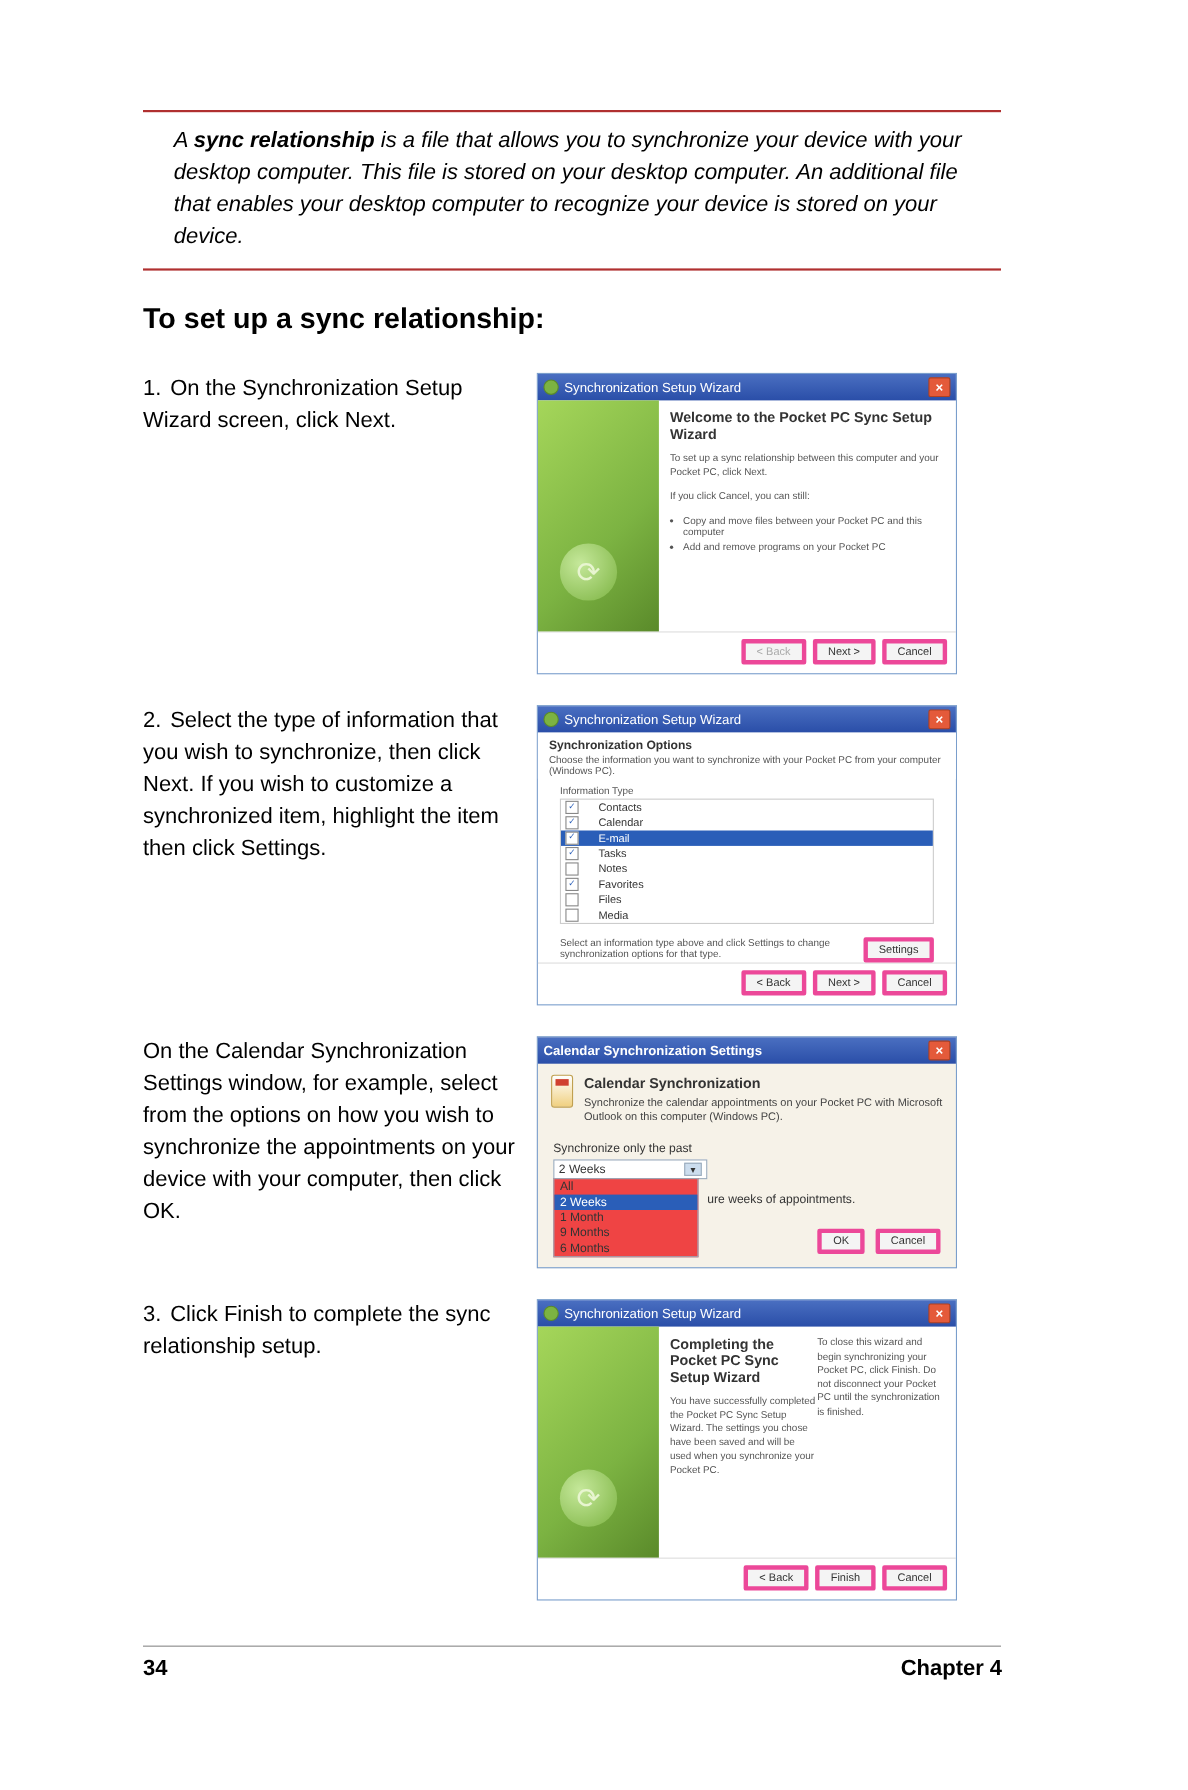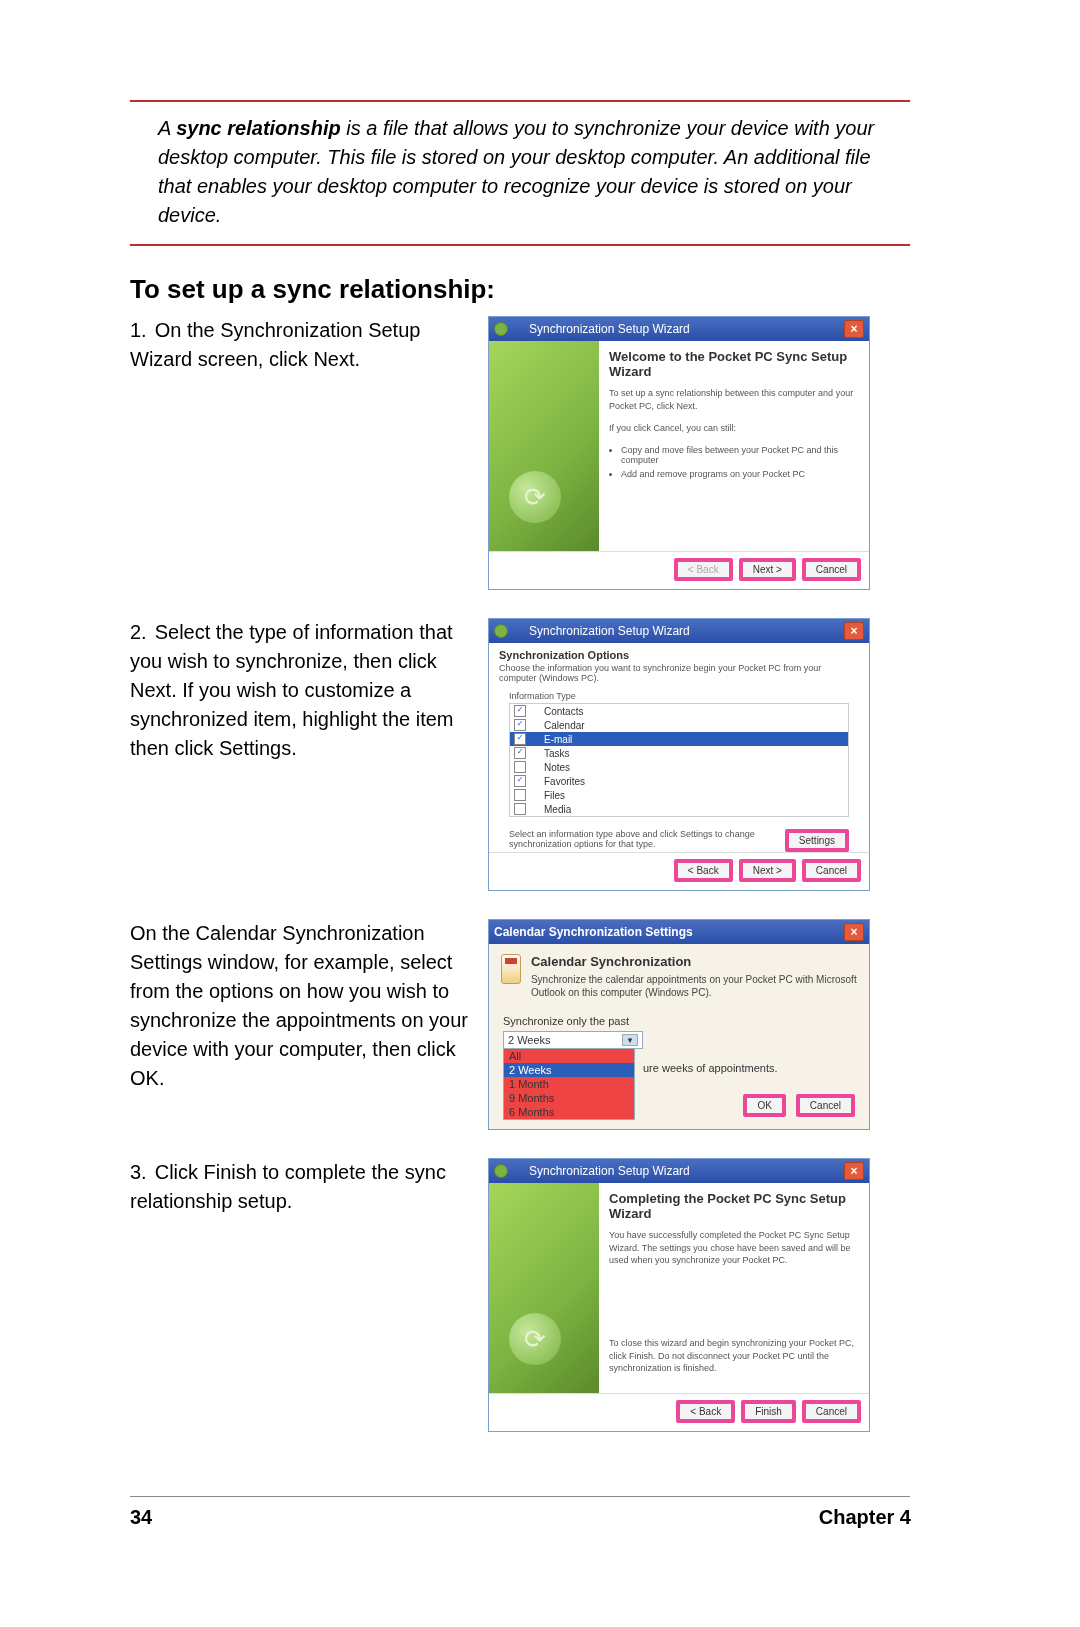--- a/index.html
+++ b/index.html
@@ -1,30 +1,30 @@
 <!DOCTYPE html>
 <html><head>
 <meta charset="utf-8">
 <style>
   html,body{margin:0;padding:0;background:#fff;font-family:Arial,Helvetica,sans-serif;color:#000}
   .page{width:1080px;height:1627px;position:relative;margin:0 auto;background:#fff}
   .content{position:absolute;left:130px;top:100px;width:780px}
   .note-box{border-top:2px solid #b03030;border-bottom:2px solid #b03030;padding:12px 0 14px 0;margin-bottom:28px}
   .note-text{font-style:italic;font-size:20px;line-height:1.45;padding:0 28px}
   .note-text .bold{font-weight:bold}
-  h2.section{font-size:26px;font-weight:bold;margin:10px 0 11px 0}
+  h2.section{font-size:26px;font-weight:bold;margin:10px 0 34px 0}
   .row{display:flex;align-items:flex-start;margin-bottom:28px;gap:18px}
   .txtcol{flex:0 0 340px;font-size:20px;line-height:1.45}
   .txtcol .bold{font-weight:normal}
   .step-num{display:inline;margin-right:8px}
   .imgcol{flex:1 1 auto}
   
   .win{border:1px solid #7a9ecc;background:#fff;font-size:11px;color:#333;width:380px}
   .titlebar{background:linear-gradient(#4a6fc1,#2a4ea8);color:#fff;display:flex;align-items:center;justify-content:space-between;padding:3px 5px;font-size:12px}
-  .titlebar-left{display:flex;gap:21px}
+  .titlebar-left{display:flex;gap:5px}
   .sync-ball{width:12px;height:12px;border-radius:50%;background:#7cb342;border:1px solid #5a8a2a;position:relative}
   .close-x{width:18px;height:16px;background:#e45a3a;color:#fff;display:flex;align-items:center;justify-content:center;font-weight:bold;font-size:12px;border:1px solid #b04020;border-radius:2px}
   .wizbody{display:flex}
   .greenpane{width:110px;height:210px;background:linear-gradient(135deg,#a5d65a 0%,#7cb342 60%,#5a8a2a 100%);position:relative}
   .greenpane .circ{position:absolute;left:20px;bottom:28px;width:52px;height:52px;border-radius:50%;background:radial-gradient(circle at 35% 35%,#c5e89a,#7cb342);display:flex;align-items:center;justify-content:center;color:#e8f5d0;font-size:26px}
   .wizright{flex:1;padding:8px 10px}
   .wizright h3{margin:0 0 8px 0;font-size:13px;font-weight:bold}
   .wizright .tiny{font-size:9px;color:#555;line-height:1.4;margin-bottom:10px}
   .wizright ul{margin:4px 0 0 12px;padding:0;font-size:9px;color:#555}
   .wizright ul li{margin-bottom:4px}
@@ -126,21 +126,21 @@
         <div class="win wiz2">
           <div class="titlebar">
             <div class="titlebar-left">
               <span class="sync-ball"></span>
               <span>Synchronization Setup Wizard</span>
             </div>
             <div class="close-x">×</div>
           </div>
           <div class="optheader">
             <b>Synchronization Options</b>
-            <div class="sub">Choose the information you want to synchronize begin your Pocket PC from your computer (Windows PC).</div>
+            <div class="sub">Choose the information you want to synchronize with your Pocket PC from your computer (Windows PC).</div>
           </div>
           <div class="listwrap">
             <div class="listlabel">Information Type</div>
             <div class="list" id="wiz2-list">
                 <div class="item">
                   <span class="ck">✓</span>
                   <span class="ico"></span>
                   <span>Contacts</span>
                 </div>
                 <div class="item">
@@ -248,21 +248,21 @@
             <div class="titlebar-left">
               <span class="sync-ball"></span>
               <span>Synchronization Setup Wizard</span>
             </div>
             <div class="close-x">×</div>
           </div>
           <div class="wizbody">
             <div class="greenpane">
                 <div class="circ">⟳</div>
               </div>
-            <div class="wizright" style="display:flex;flex-direction:column;justify-content:space-between">
+            <div class="wizright" style="display:flex;flex-direction:row;justify-content:flex-end">
               <div>
                 <h3>Completing the Pocket PC Sync Setup Wizard</h3>
                 <div class="tiny">You have successfully completed the Pocket PC Sync Setup Wizard. The settings you chose have been saved and will be used when you synchronize your Pocket PC.</div>
               </div>
               <div class="tiny">To close this wizard and begin synchronizing your Pocket PC, click Finish. Do not disconnect your Pocket PC until the synchronization is finished.</div>
             </div>
           </div>
           <div class="btnrow">
             <span class="btn">&lt; Back</span>
             <span class="btn">Finish</span>

